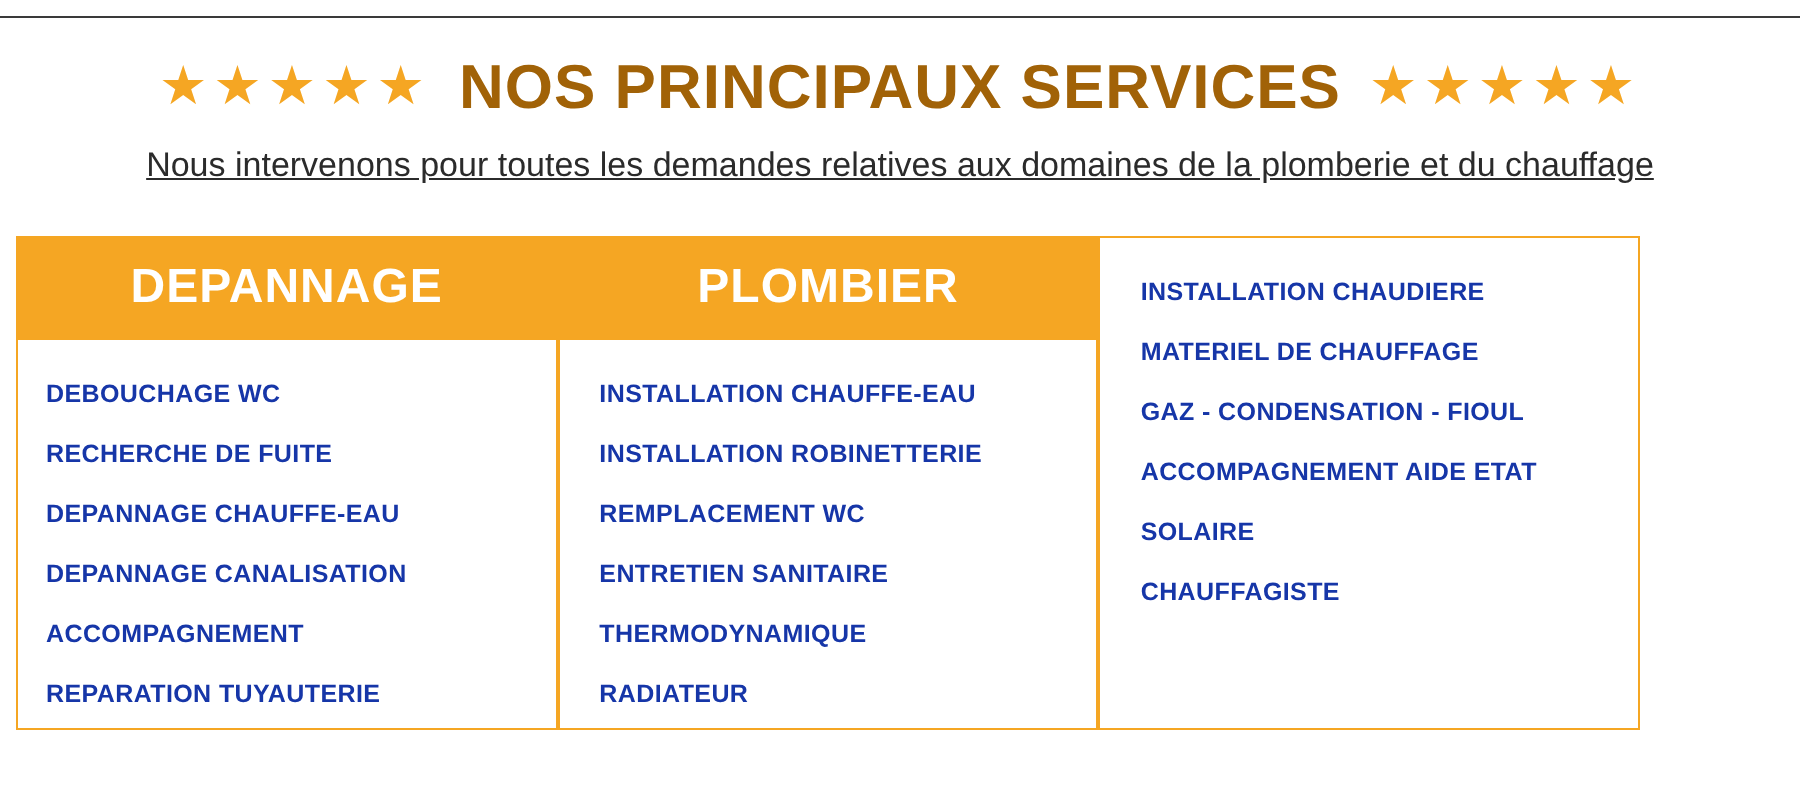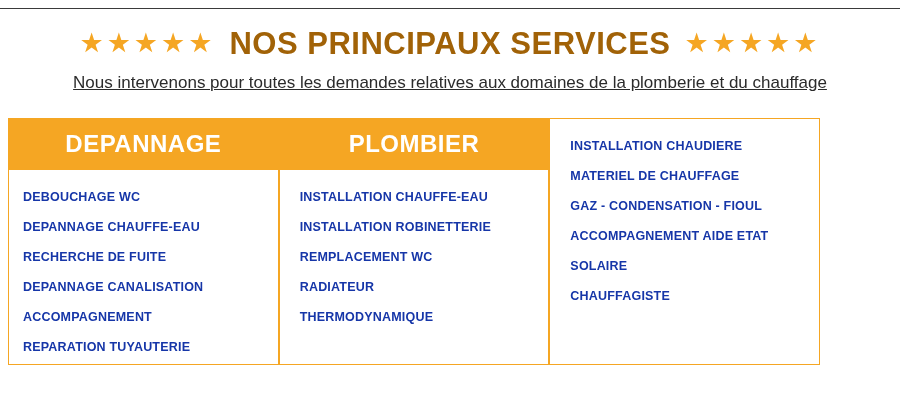--- a/index.html
+++ b/index.html
@@ -107,36 +107,37 @@
   </div>
   <div class="subtitle">Nous intervenons pour toutes les demandes relatives aux domaines de la plomberie et du chauffage</div>
 </div>
 
 <div class="cards">
 
   <div class="card">
     <div class="card-header">DEPANNAGE</div>
     <div class="card-body">
       <div class="card-item">DEBOUCHAGE WC</div>
+      <div class="card-item">RECHERCHE DE FUITE</div>
       <div class="card-item">DEPANNAGE CHAUFFE-EAU</div>
-      <div class="card-item">RECHERCHE DE FUITE</div>
       <div class="card-item">DEPANNAGE CANALISATION</div>
       <div class="card-item">ACCOMPAGNEMENT</div>
       <div class="card-item">REPARATION TUYAUTERIE</div>
     </div>
   </div>
 
   <div class="card">
     <div class="card-header">PLOMBIER</div>
     <div class="card-body">
       <div class="card-item indent">INSTALLATION CHAUFFE-EAU</div>
       <div class="card-item indent">INSTALLATION ROBINETTERIE</div>
       <div class="card-item indent">REMPLACEMENT WC</div>
+      <div class="card-item indent">ENTRETIEN SANITAIRE</div>
+      <div class="card-item indent">THERMODYNAMIQUE</div>
       <div class="card-item indent">RADIATEUR</div>
-      <div class="card-item indent">THERMODYNAMIQUE</div>
     </div>
   </div>
 
   <div class="card">
     <div class="card-body">
       <div class="card-item indent">INSTALLATION CHAUDIERE</div>
       <div class="card-item indent">MATERIEL DE CHAUFFAGE</div>
       <div class="card-item indent">GAZ - CONDENSATION - FIOUL</div>
       <div class="card-item indent">ACCOMPAGNEMENT AIDE ETAT</div>
       <div class="card-item indent">SOLAIRE</div>

